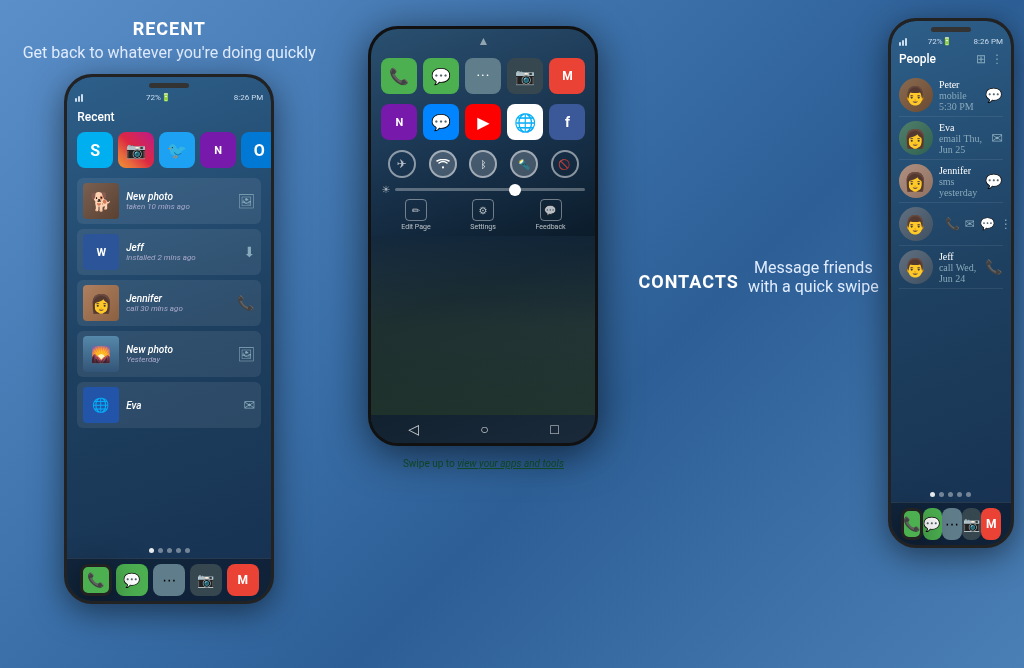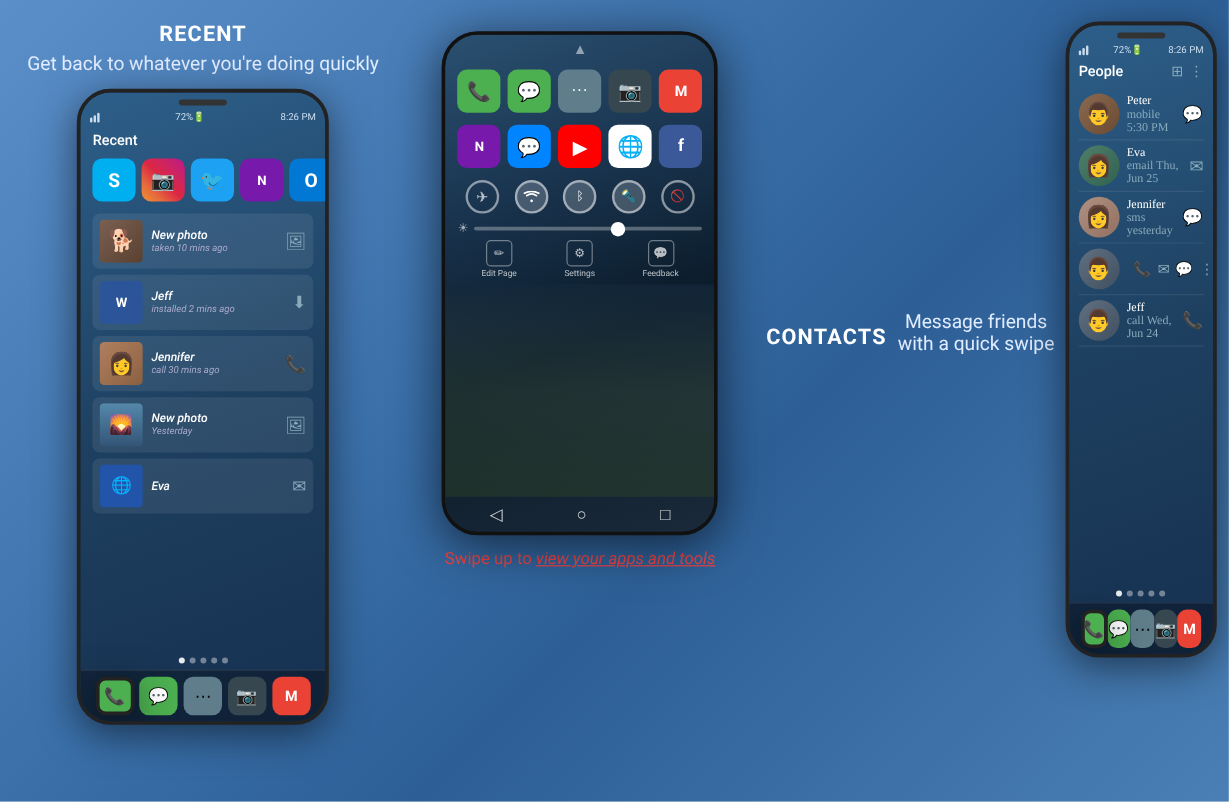--- a/index.html
+++ b/index.html
@@ -434,22 +434,22 @@
     .custom-title {
       color: #fff;
       font-size: 18px;
       font-weight: 700;
       letter-spacing: 1px;
       text-transform: uppercase;
       margin-bottom: 4px;
     }
 
     .custom-subtitle {
-      color: #ef4444;
-      font-size: 14px;
+      color: #14532d;
+      font-size: 10px;
     }
 
     .custom-subtitle .highlight {
       font-style: italic;
       text-decoration: underline;
     }
 
     
     .right-panel {
       flex: 1;

